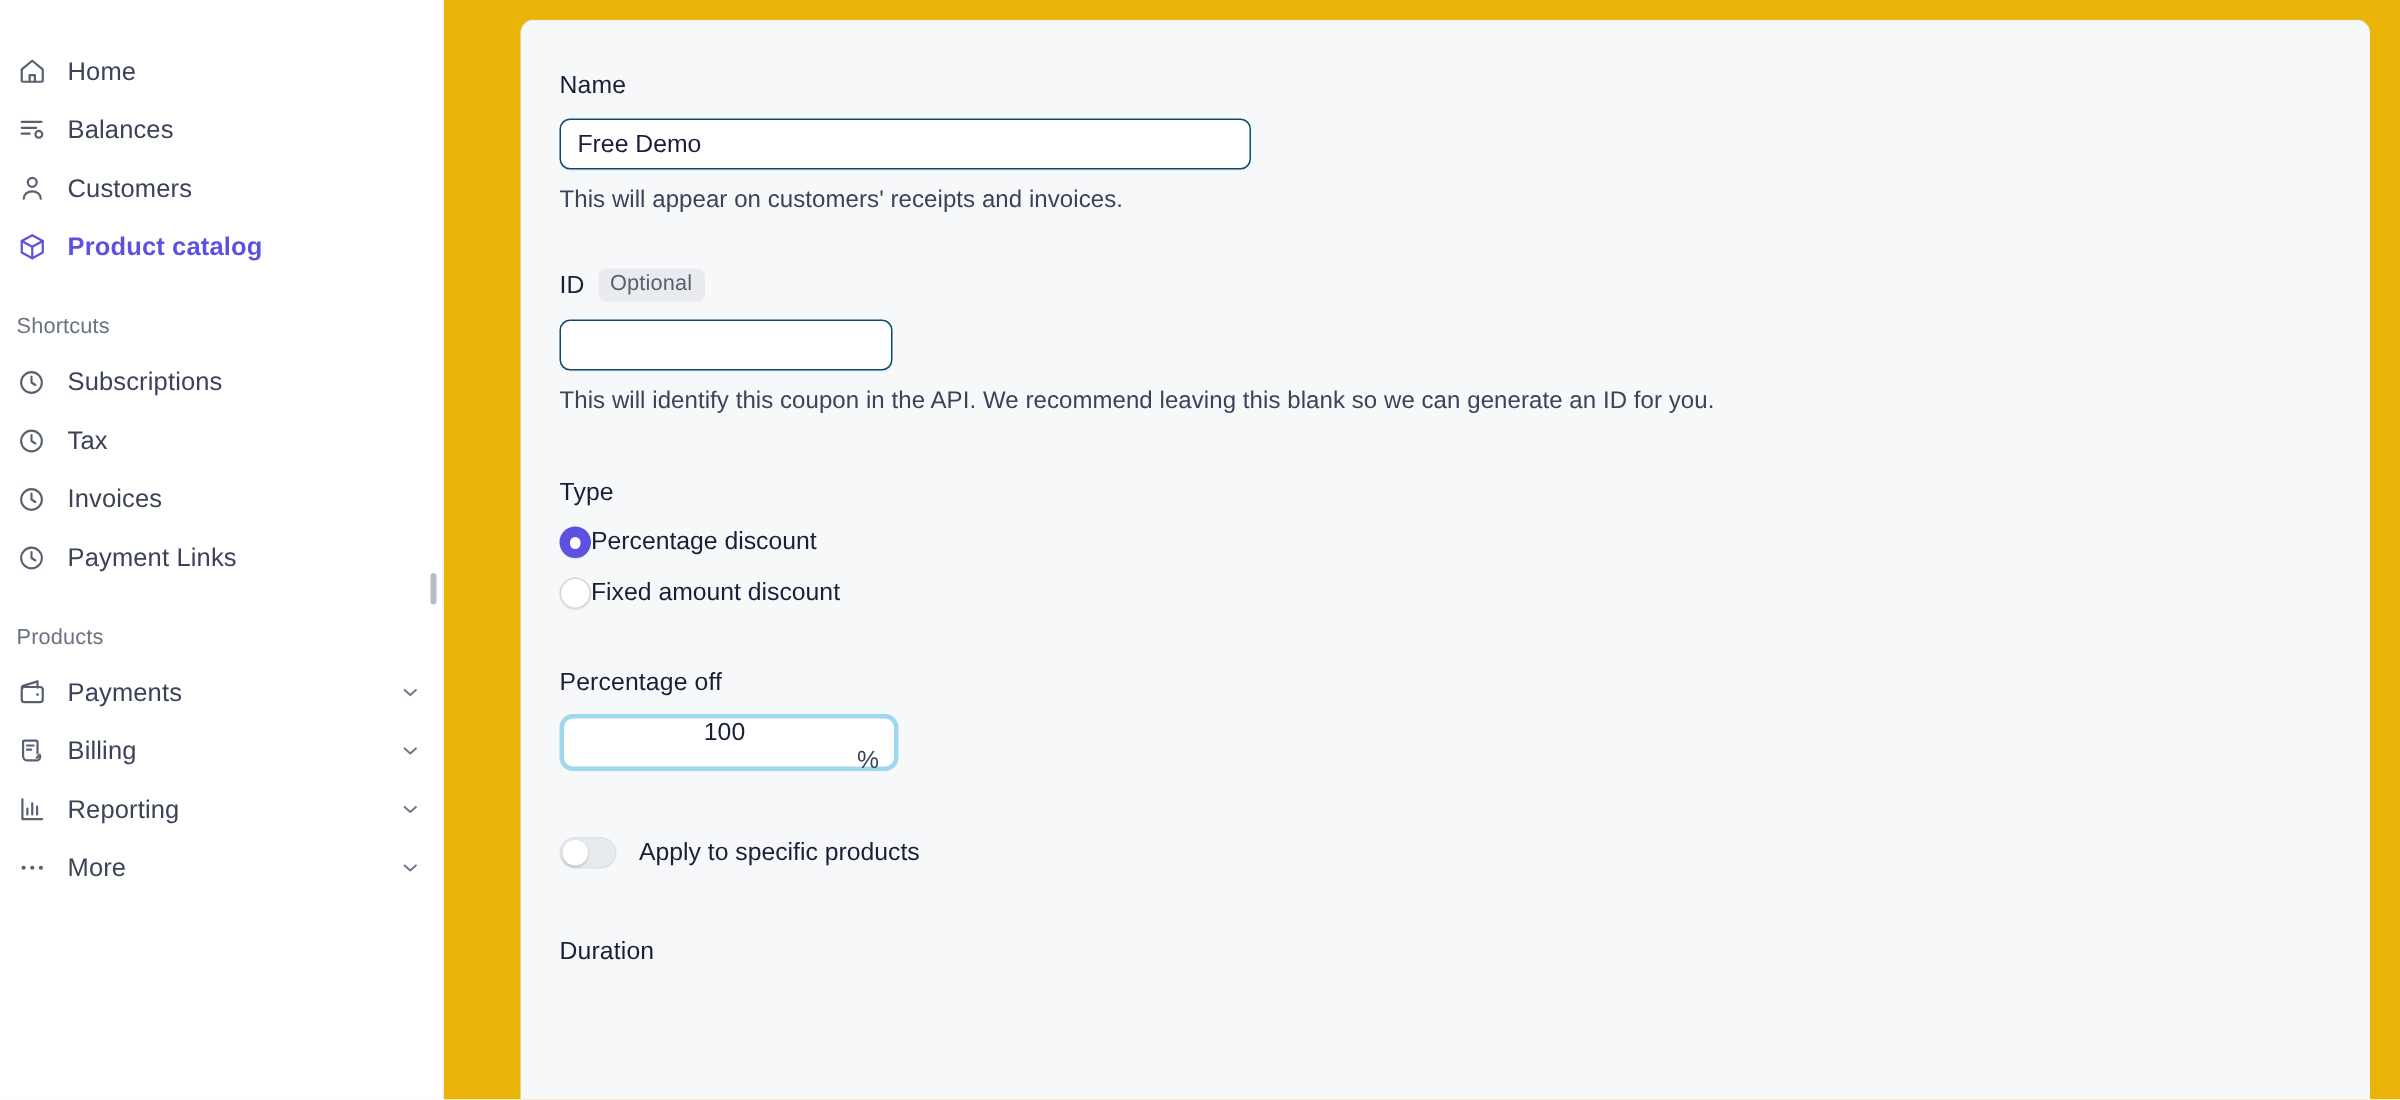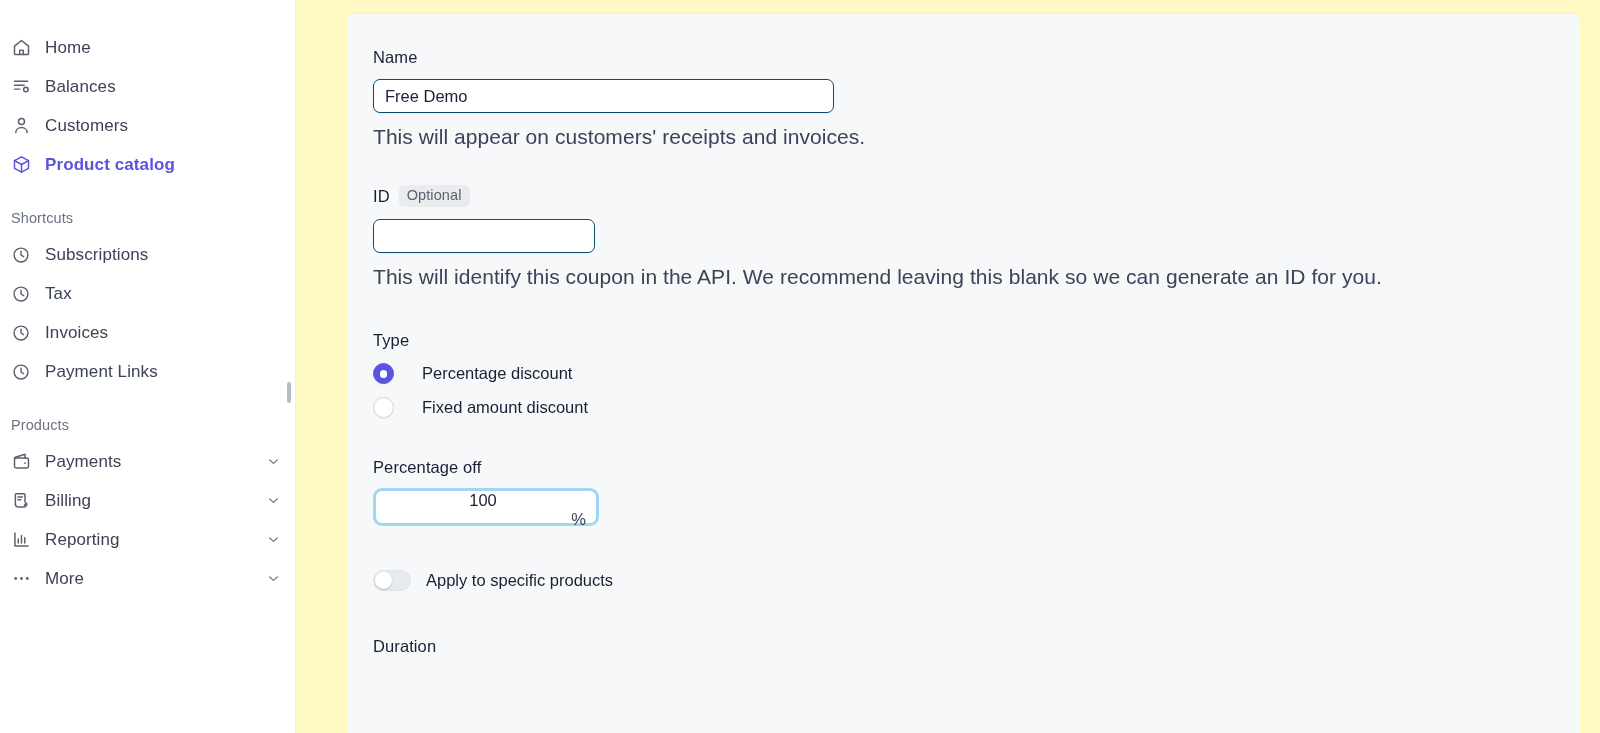--- a/index.html
+++ b/index.html
@@ -62,21 +62,21 @@
     top: 382px;
     width: 4px; height: 21px;
     border-radius: 3px;
     background: #b4bcc8;
   }
 
   
   .main-wrap {
     flex: 1 1 auto;
     height: 733px;
-    background: #fef9c3;
+    background: #eab308;
     position: relative;
     padding-left: 51px;
     padding-top: 13px;
     padding-right: 20px;
   }
   .panel {
     width: 1233px;
     height: 720px;
     background: #f6f8fa;
     border-top-left-radius: 9px;
@@ -114,28 +114,28 @@
     display: flex; align-items: center;
     padding: 0 11px;
     font-size: 16.5px;
     color: #1a1f36;
     box-shadow: 0 1px 1px rgba(18,28,45,.04);
   }
   .inp.name-inp { width: 461px; }
   .inp.id-inp { width: 222px; }
   .helper {
     margin-top: 12px;
-    font-size: 21px;
+    font-size: 16px;
     color: #3c4257;
     letter-spacing: .05px;
   }
 
   .type-head { margin-top: 42px; }
   .radio-row {
-    display: flex; align-items: center; gap: 28px;
+    display: flex; align-items: center; gap: 0;
     margin-top: 13px; cursor: pointer;
   }
   .radio {
     width: 21px; height: 21px; border-radius: 50%;
     background: #ffffff; border: 1px solid #d2d6dc;
     box-shadow: 0 1px 1px rgba(18,28,45,.06);
     flex: 0 0 21px;
     display: flex; align-items: center; justify-content: center;
   }
   .radio.on {

